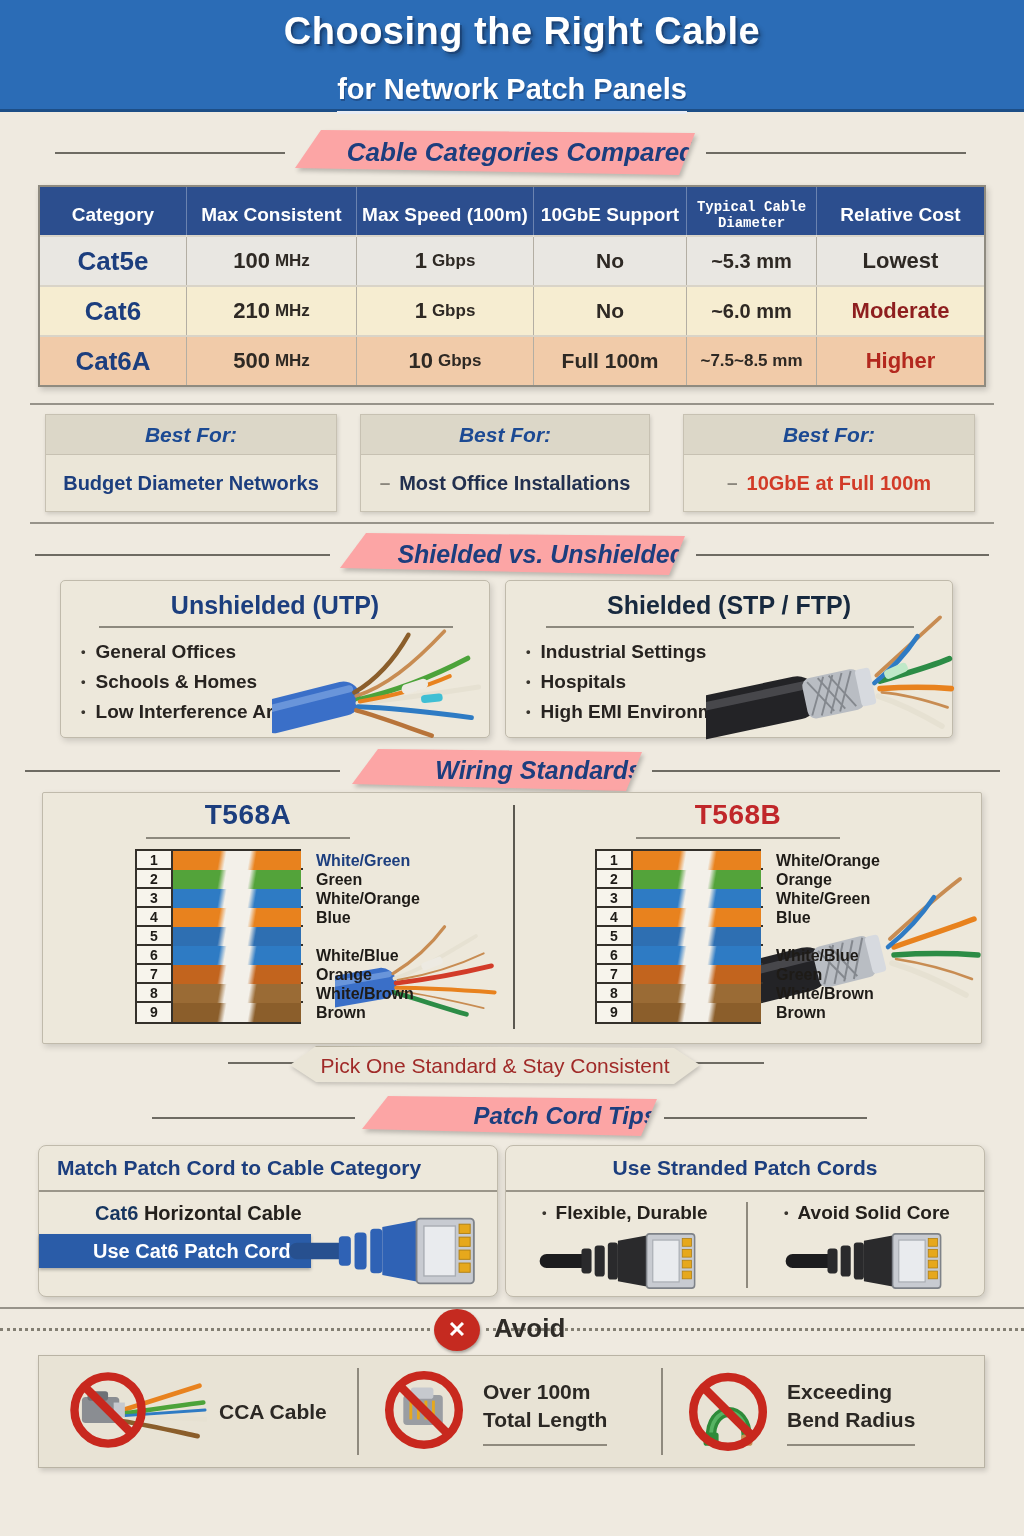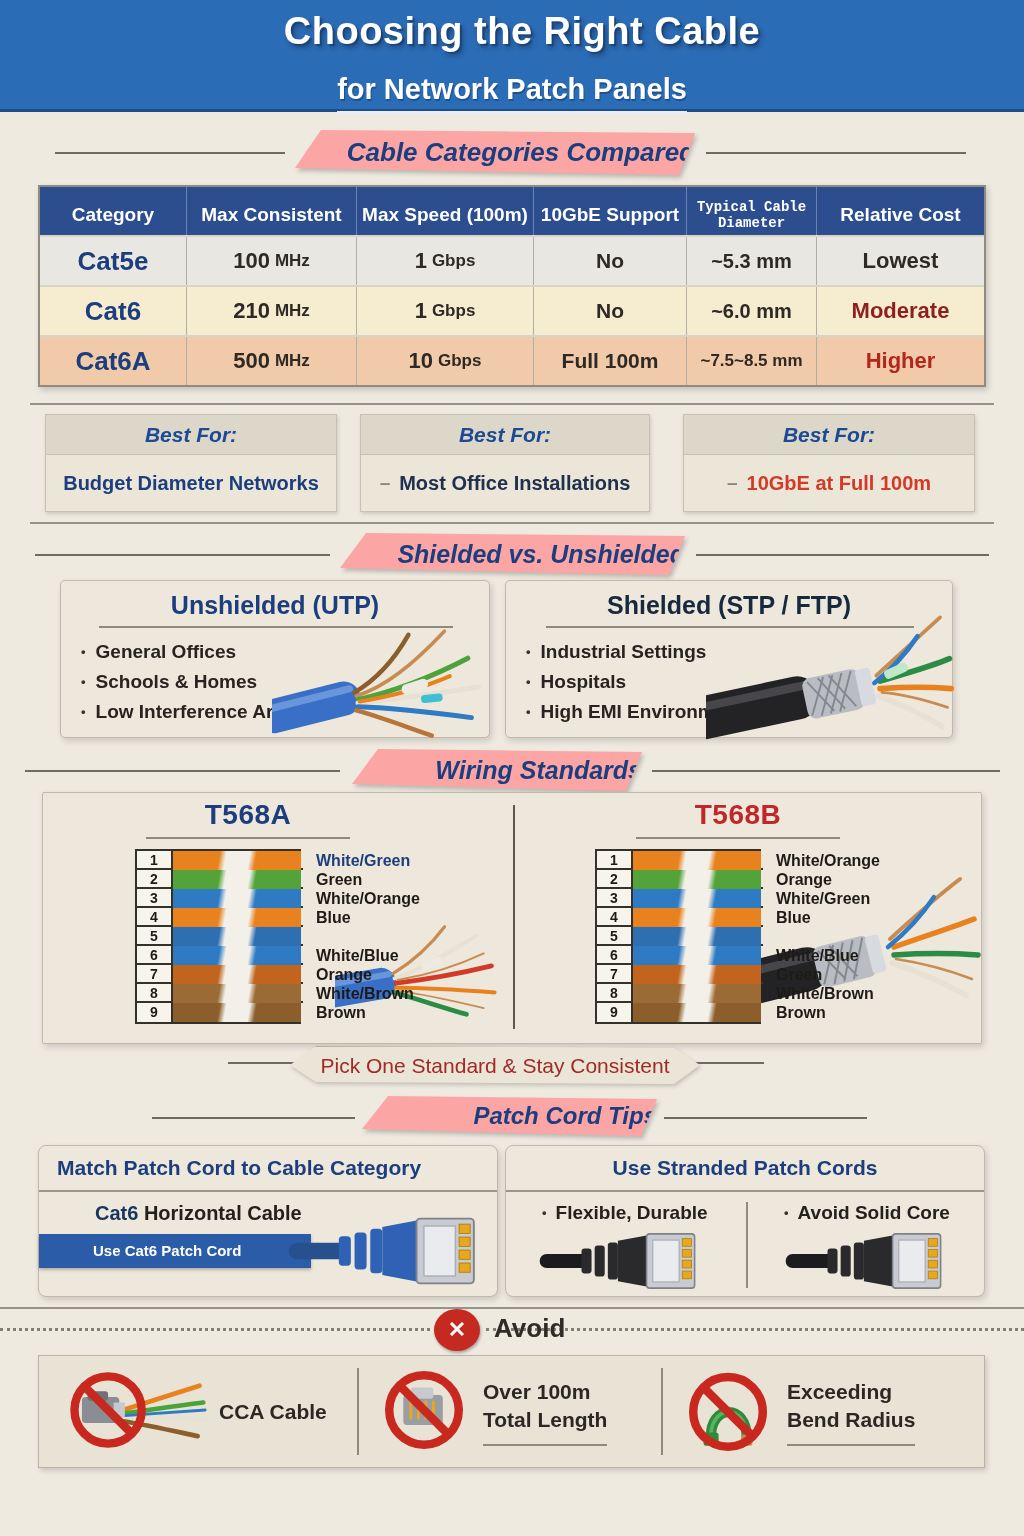--- a/index.html
+++ b/index.html
@@ -79,21 +79,21 @@
     display:flex;align-items:center;justify-content:center;}
   .ribbon span{font-size:21px;font-weight:normal;color:#A02A28;}
 
   
   .patch-h{position:absolute;top:10px;font-size:21px;font-weight:bold;color:#1C3E7E;}
   .patch-hr{position:absolute;top:44px;left:0;width:100%;height:1.5px;background:#9B968A;}
   .cat6line{position:absolute;left:56px;top:56px;font-size:20px;font-weight:bold;color:#24201C;}
   .cat6line .b{color:#16355F;}
   .bluebar{position:absolute;left:0;top:88px;width:272px;height:34px;background:#2A5CA8;
     box-shadow:0 2px 3px rgba(0,0,0,.25);}
-  .bluebar span{display:block;margin-left:54px;line-height:34px;color:#fff;font-weight:bold;font-size:15px;white-space:nowrap;}
+  .bluebar span{display:block;margin-left:54px;line-height:34px;color:#fff;font-weight:bold;font-size:20px;white-space:nowrap;}
   .pbullet{position:absolute;font-size:19px;font-weight:bold;color:#24201C;}
   .pbullet::before{content:"•";font-size:13px;color:#3A362F;margin-right:9px;vertical-align:2px;}
 
   
   .dotline{position:absolute;height:0;border-top:3px dotted #837F73;}
   .xcirc{position:absolute;left:434px;top:1309px;width:46px;height:42px;border-radius:50%;
     background:#C52A20;box-shadow:1px 2px 3px rgba(0,0,0,.3);display:flex;align-items:center;justify-content:center;}
   .xcirc span{color:#fff;font-size:22px;font-weight:bold;}
   .avoid-title{position:absolute;left:494px;top:1313px;font-size:26px;font-weight:bold;color:#2F2C28;}
   .avoid-box{position:absolute;left:38px;top:1355px;width:947px;height:113px;background:#E8E3D5;

